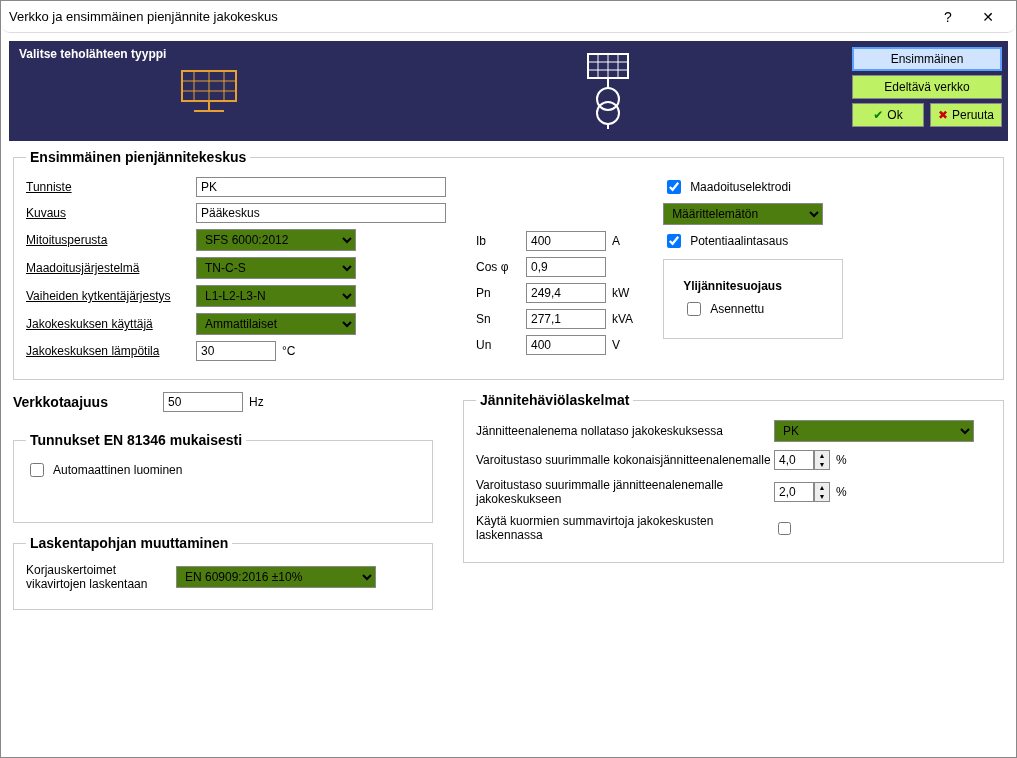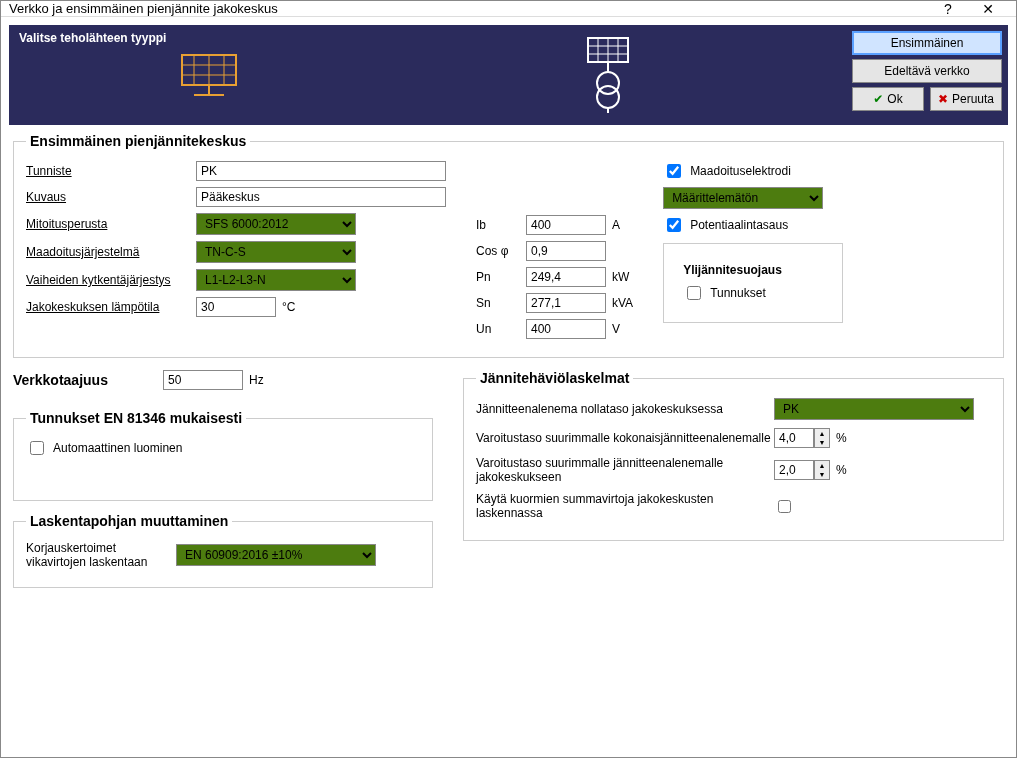--- a/index.html
+++ b/index.html
@@ -1,25 +1,25 @@
 <!DOCTYPE html>
 <html><head>
 <meta charset="utf-8">
 <style>
 * { box-sizing: border-box; font-family: "Segoe UI", Tahoma, sans-serif; font-size: 12px; }
 body { margin: 0; background: #fff; }
 .window { width: 1017px; height: 758px; border: 1px solid #888; position: relative; background: #fff; }
-.titlebar { height: 16px; display: flex; align-items: center; padding: 0 8px; border-bottom: 1px solid #ddd; }
+.titlebar { height: 32px; display: flex; align-items: center; padding: 0 8px; border-bottom: 1px solid #ddd; border-radius: 9px; }
 .titlebar .title { flex: 1; font-size: 13px; }
 .titlebar .ctrl { width: 40px; text-align: center; font-size: 14px; cursor: pointer; }
 .banner { margin: 8px; height: 100px; background: #2b2b5c; position: relative; display: flex; align-items: flex-start; }
 .banner-title { color: white; font-weight: bold; padding: 6px 10px; }
 .banner-icons { position: absolute; top: 10px; left: 0; right: 200px; display: flex; justify-content: space-around; align-items: center; height: 80px; }
 .banner-right { position: absolute; right: 6px; top: 6px; display: flex; flex-direction: column; gap: 4px; width: 150px; }
-.banner-right button { height: 24px; background: #e5e5e5; border: 1px solid #888; cursor: pointer; }
+.banner-right button { height: 24px; background: #bef264; border: 1px solid #888; cursor: pointer; }
 .banner-right .row { display: flex; gap: 6px; }
 .banner-right .row button { flex: 1; display: flex; align-items: center; justify-content: center; gap: 4px; }
 .banner-right button.active { background: #d0e4ff; border: 2px solid #5aa0ff; }
 .content { padding: 0 12px 12px 12px; }
 fieldset { border: 1px solid #ccc; margin: 0 0 12px 0; padding: 12px; }
 legend { font-weight: bold; font-size: 14px; padding: 0 4px; }
 .row { display: flex; align-items: center; margin-bottom: 6px; }
 .lbl { width: 170px; text-decoration: underline; }
 .main-grid { display: flex; gap: 30px; }
 .col { display: flex; flex-direction: column; }
@@ -120,20 +120,24 @@
             </div>
           <div class="row">
               <span class="lbl">Maadoitusjärjestelmä</span>
               <select class="w160"><option>TN-C-S</option></select>
             </div>
           <div class="row">
               <span class="lbl">Vaiheiden kytkentäjärjestys</span>
               <select class="w160"><option>L1-L2-L3-N</option></select>
             </div>
           <div class="row">
+              <span class="lbl">Jakokeskuksen käyttäjä</span>
+              <select class="w160"><option>Ammattilaiset</option></select>
+            </div>
+          <div class="row">
               <span class="lbl">Jakokeskuksen lämpötila</span>
               <input type="text" class="w80" value="30" style="">
               <span class="unit">°C</span>
             </div>
         </div>
         <div class="col" style="margin-top:54px">
           <div class="row">
               <span style="width:50px">Ib</span>
               <input type="text" class="w80" value="400" style="">
               <span class="unit">A</span>
@@ -167,21 +171,21 @@
               <select class="w160"><option>Määrittelemätön</option></select>
             </div>
           <label class="chk">
               <input type="checkbox" checked="" style="">
               <span>Potentiaalintasaus</span>
             </label>
           <div class="ylifs" style="margin-top:8px">
             <div class="yliheader">Ylijännitesuojaus</div>
             <label class="chk">
                 <input type="checkbox" style="">
-                <span>Tunnukset</span>
+                <span>Asennettu</span>
               </label>
           </div>
         </div>
       </div>
     </fieldset>
 
     <div class="bottom">
       <div class="left-col">
         <div class="row" style="margin-bottom:20px">
             <span style="width:150px;font-weight:bold;font-size:14px">Verkkotaajuus</span>

